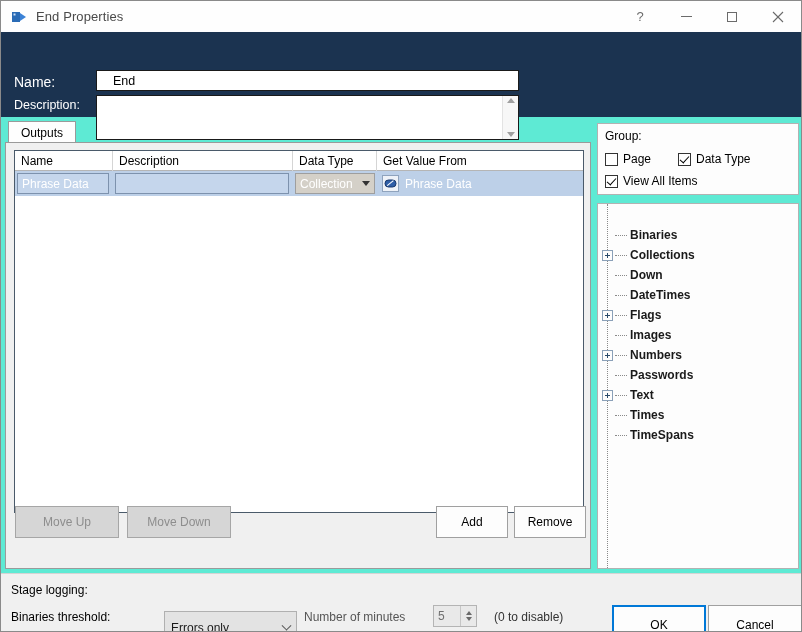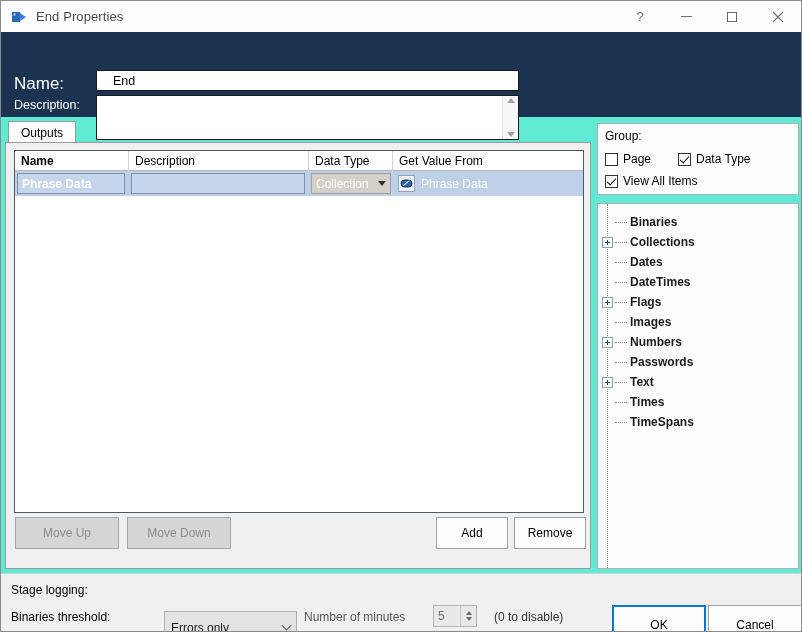--- a/index.html
+++ b/index.html
@@ -49,21 +49,21 @@
   .sq { width: 10px; height: 10px; border: 1px solid #6b6b6b; }
 
   
   .navyhdr {
     position: absolute; left: 0; top: 31px;
     width: 800px; height: 85px;
     background: #1b3350;
   }
   .lbl-name {
     position: absolute; left: 13px; top: 42px;
-    color: #ffffff; font-size: 17px;
+    color: #ffffff; font-size: 14px;
   }
   .lbl-desc {
     position: absolute; left: 13px; top: 66px;
     color: #ffffff; font-size: 12.5px;
   }
   .name-input {
     position: absolute; left: 95px; top: 38px;
     width: 423px; height: 21px;
     background: #ffffff;
     border: 1px solid #1a1a1a;
@@ -133,21 +133,21 @@
     border-bottom: 1px solid #b5b5b5;
   }
   .gh {
     display: flex; align-items: center;
     padding-left: 6px;
     font-size: 12px; color: #000;
     border-right: 1px solid #d5d5d5;
     height: 20px;
   }
   .gh:last-child { border-right: none; }
-  .c-name { width: 114px; font-weight: bold; }
+  .c-name { width: 98px; }
   .c-desc { width: 180px; }
   .c-type { width: 84px; }
   .c-val  { flex: 1; }
   .grid-row {
     display: flex; height: 25px;
     background: #bdd0e8;
     align-items: center;
   }
   .cell {
     height: 25px; display: flex; align-items: center;
@@ -183,21 +183,21 @@
   }
   .item-icon {
     width: 17px; height: 17px; flex: none;
     border: 1px solid #8fa3bd;
     background: #eef2f8;
     display: flex; align-items: center; justify-content: center;
   }
 
   
   .btnrow {
-    position: absolute; left: 8px; top: 374px;
+    position: absolute; left: 8px; top: 363px;
     width: 570px; height: 32px;
   }
   .btn {
     height: 32px;
     display: inline-flex; align-items: center; justify-content: center;
     font-family: "Liberation Sans", sans-serif;
     font-size: 12px;
     border: 1px solid #a6a6a6;
     background: #d6d6d6;
     color: #8d8d8d;
@@ -247,21 +247,21 @@
     border: solid #000;
     border-width: 0 1.6px 1.6px 0;
     transform: rotate(42deg);
   }
   .treebox {
     position: absolute; left: 0; top: 80px;
     width: 202px; height: 366px;
     background: #fdfdfd;
     border: 1px solid #b2b2b2;
     overflow: hidden;
-    padding-top: 8px;
+    padding-top: 21px;
   }
   .tnode {
     height: 20px; display: flex; align-items: center;
     padding-left: 4px; position: relative;
     font-size: 12px; color: #1a1a1a;
   }
   .expander {
     width: 11px; height: 11px; flex: none;
     border: 1px solid #8aa0b8; background: #fdfdfd;
     position: relative; margin-right: 2px;
@@ -481,21 +481,21 @@
         <span class="tlabel">Binaries</span>
       </div>
       <div class="tnode">
         <span class="expander"></span>
         <span class="dotted"></span>
         <span class="tlabel">Collections</span>
       </div>
       <div class="tnode">
         <span class="expander leaf"></span>
         <span class="dotted"></span>
-        <span class="tlabel">Dates</span>
+        <span class="tlabel">Down</span>
       </div>
       <div class="tnode">
         <span class="expander leaf"></span>
         <span class="dotted"></span>
         <span class="tlabel">DateTimes</span>
       </div>
       <div class="tnode">
         <span class="expander"></span>
         <span class="dotted"></span>
         <span class="tlabel">Flags</span>

